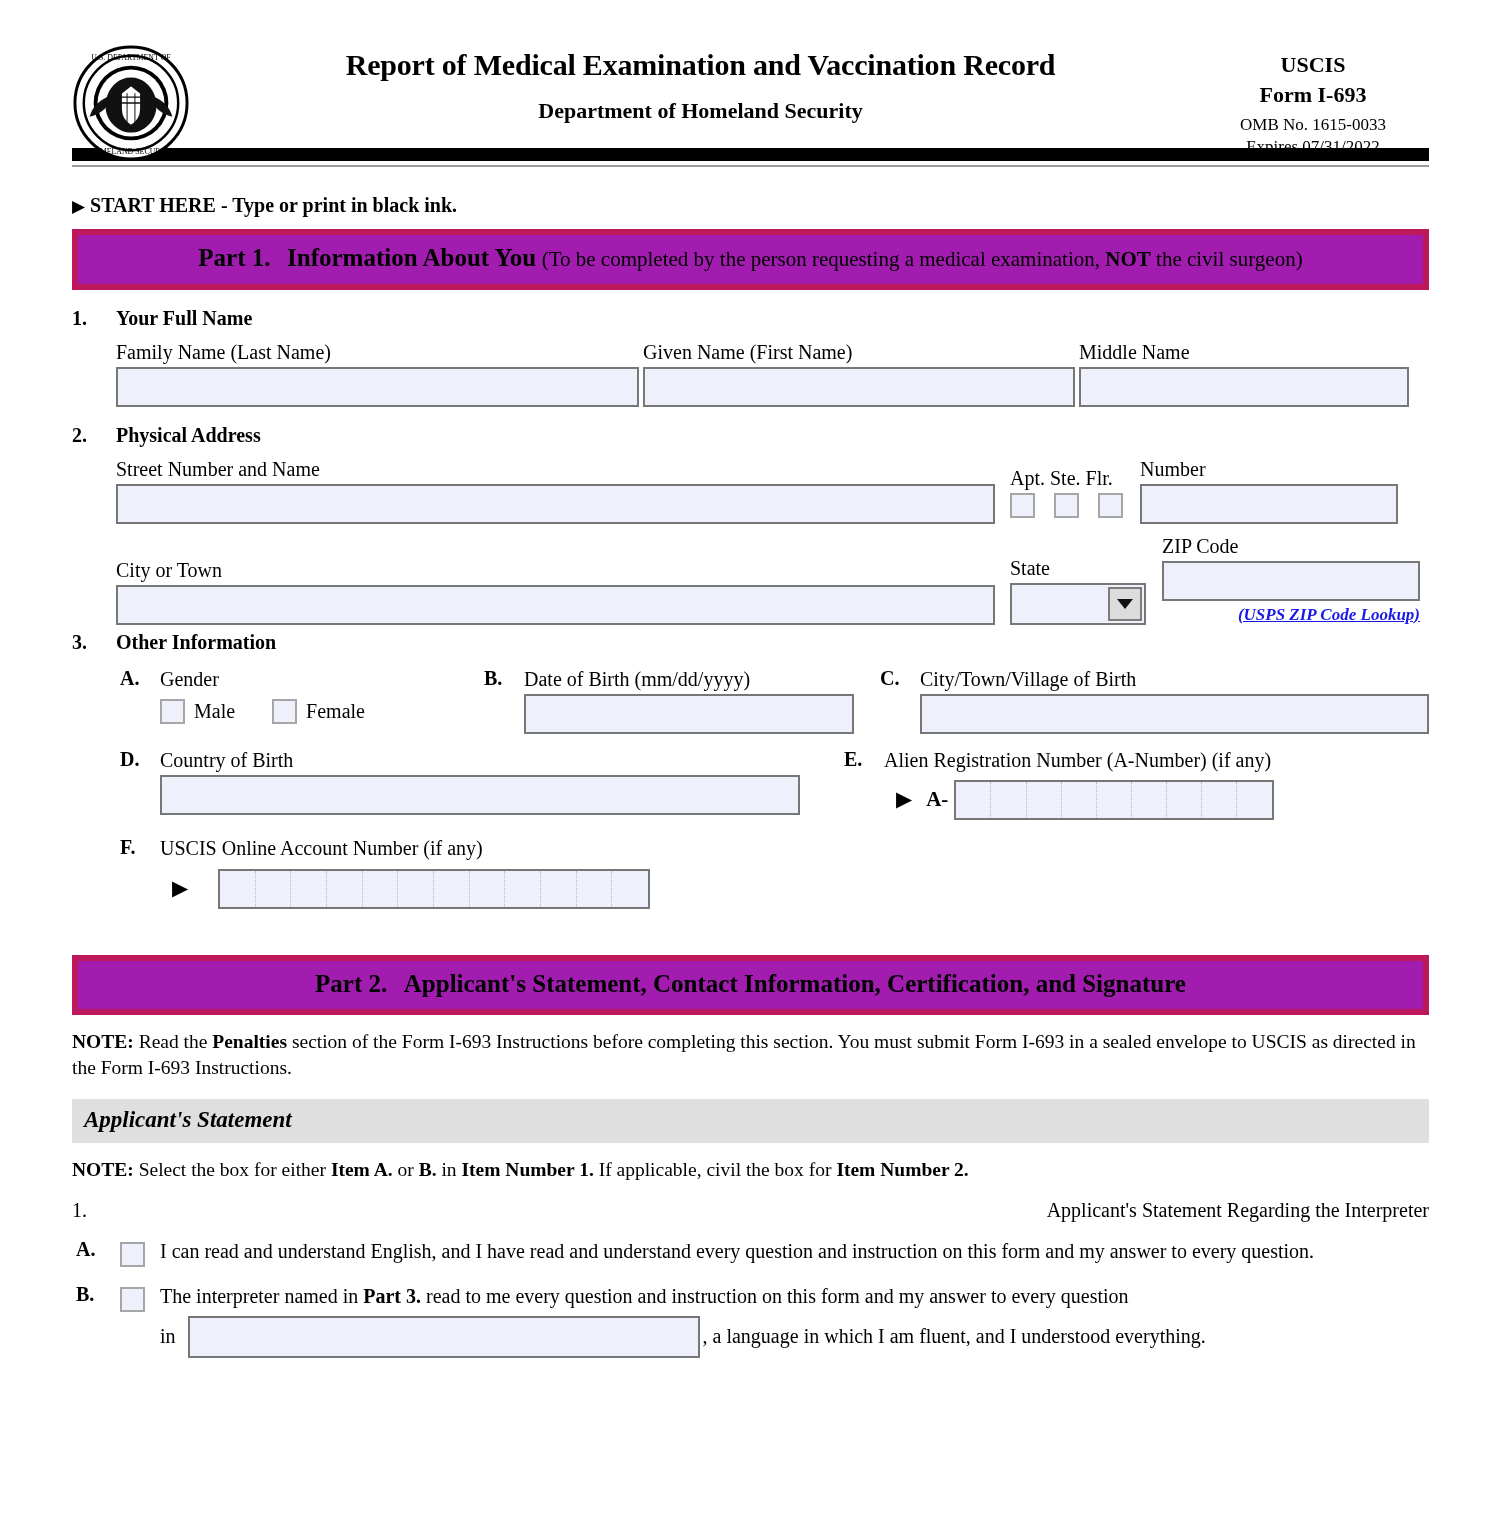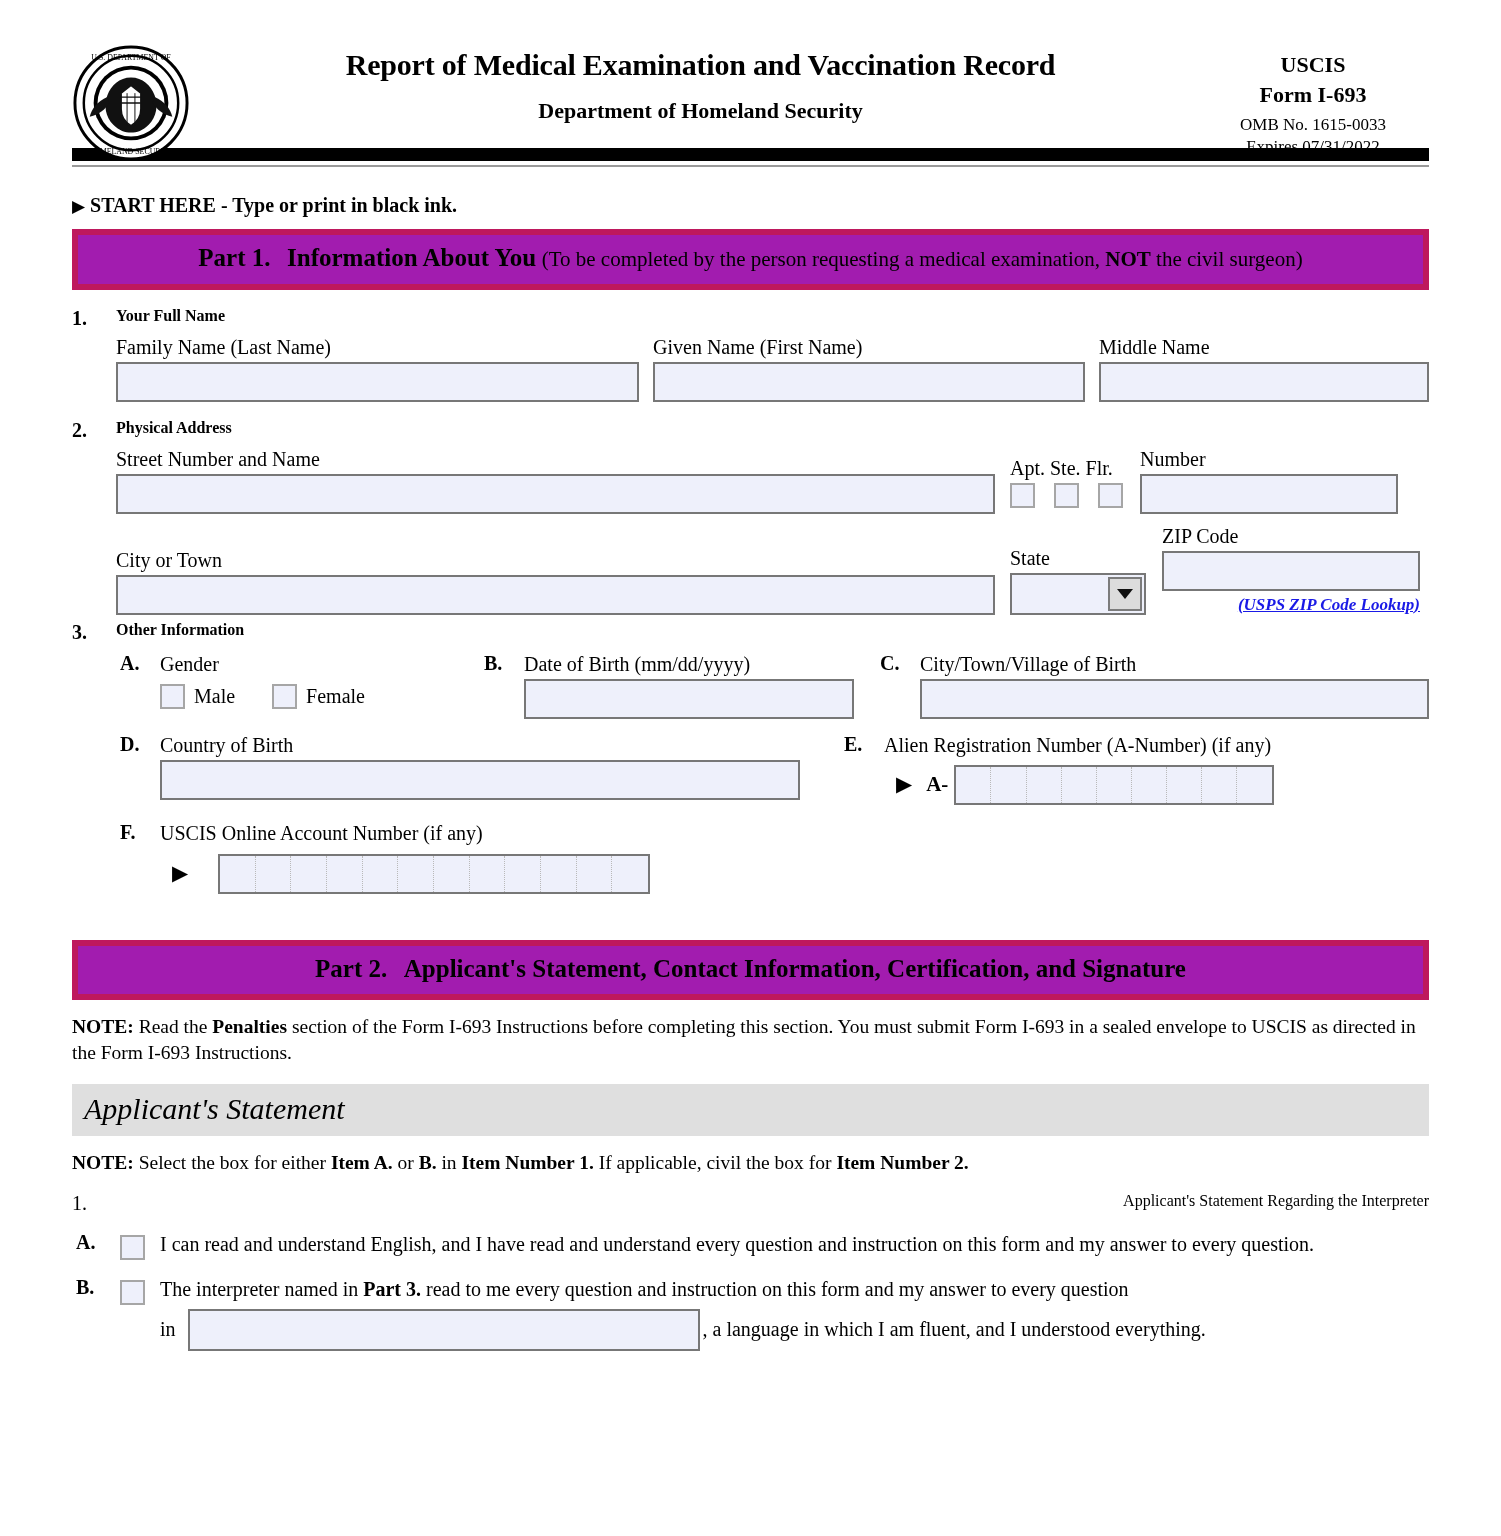--- a/index.html
+++ b/index.html
@@ -42,32 +42,32 @@
     padding: 7px 12px 9px 12px; margin-top: 12px;
     font-size: 22px; line-height: 1.30; text-align: center;
   }
   .part-banner .pnum { font-weight: bold; font-size: 25px; }
   .part-banner .ptitle { font-weight: bold; font-size: 25px; }
   .part-banner .pdesc { font-size: 21px; }
   .part-banner .pdesc b { font-weight: bold; }
 
   .sub-banner {
     background: #dfdfdf; padding: 8px 12px 10px 12px; margin-top: 18px;
-    font-size: 30px; font-weight: normal; font-style: italic;
+    font-size: 23px; font-weight: bold; font-style: italic;
   }
 
   
   .note-p { font-size: 19.5px; line-height: 1.34; margin-top: 14px; }
   .note-p b { font-weight: bold; }
 
   .item-row { display: flex; margin-top: 17px; }
   .item-num { width: 44px; flex: 0 0 44px; font-size: 20px; font-weight: bold; }
   .item-num.light { font-weight: normal; }
   .item-body { flex: 1 1 auto; }
-  .item-head { font-size: 16px; font-weight: bold; }
+  .item-head { font-size: 20px; font-weight: bold; }
   .item-head.light { font-weight: normal; text-align: right; }
 
   .fld-label { font-size: 20px; line-height: 1.2; margin-bottom: 3px; }
 
   
   .fld {
     background: #eef0fb;
     border: 2px solid #777777;
     height: 40px;
   }
@@ -81,21 +81,21 @@
   .comb {
     display: inline-block;
     background: #eef0fb;
     border: 2px solid #777777;
     height: 40px;
   }
   .comb i { display: inline-block; height: 100%; border-right: 1px dotted #b9b9b9; }
   .comb i:last-child { border-right: none; }
 
   
-  .name-row { display: flex; gap: 14px; margin-top: 10px; }
+  .name-row { display: flex; gap: 4px; margin-top: 10px; }
   .name-col-1 { width: 523px; }
   .name-col-2 { width: 432px; }
   .name-col-3 { width: 330px; }
 
   
   .addr-row { display: flex; margin-top: 10px; align-items: flex-end; }
   .street-col { width: 879px; }
   .asf-col { width: 145px; padding-left: 15px; }
   .asf-boxes { display: flex; gap: 19px; padding-bottom: 6px; }
   .num-col { width: 258px; }

